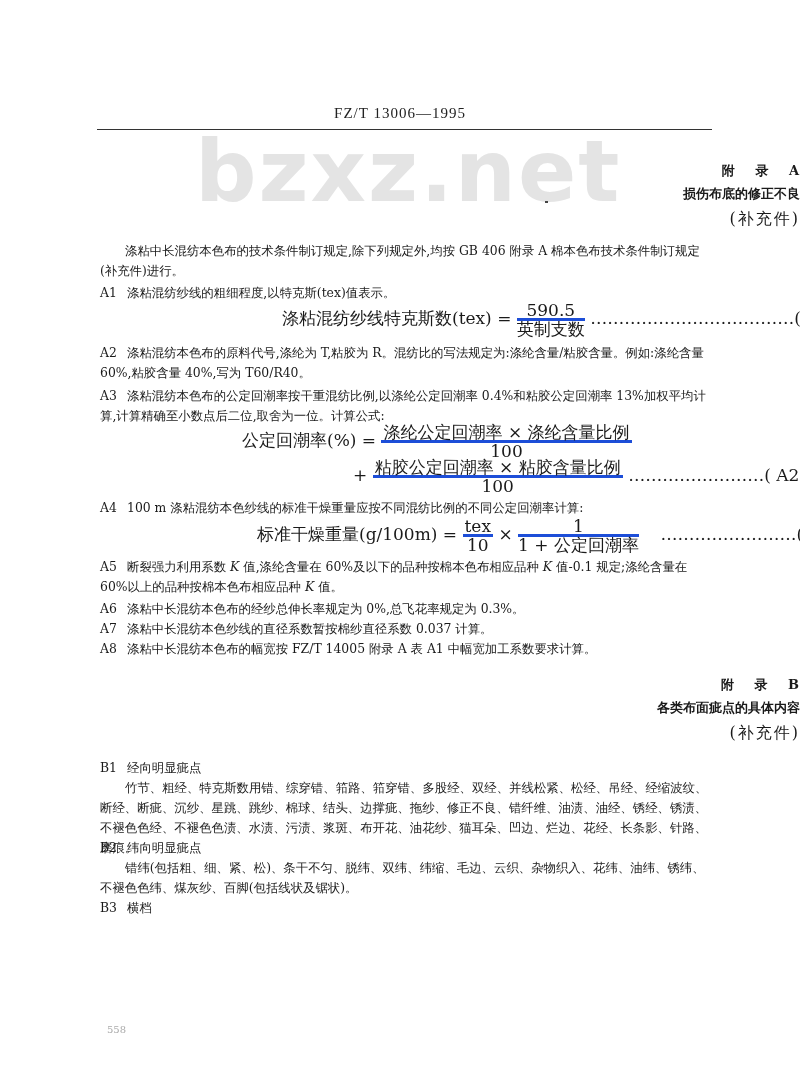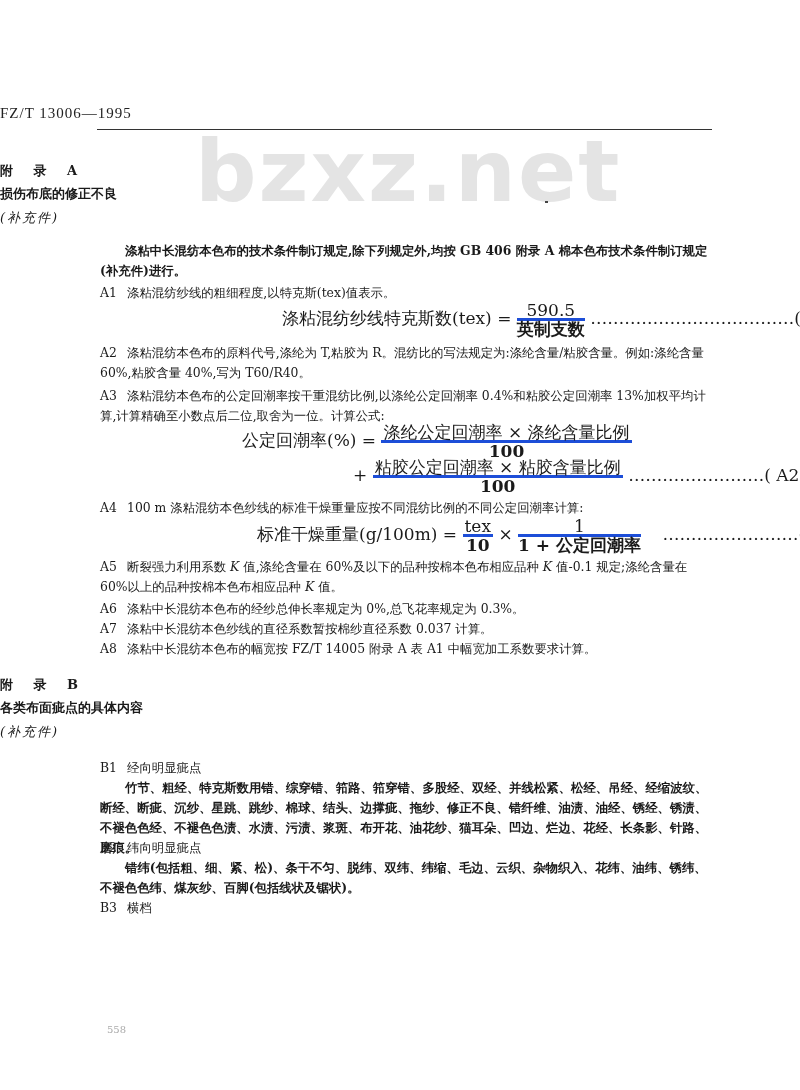--- a/index.html
+++ b/index.html
@@ -2,42 +2,42 @@
 <html><head>
 <meta charset="utf-8">
 <style>
   html, body { margin: 0; padding: 0; }
   body {
     width: 800px; height: 1090px; background: #ffffff; position: relative; overflow: hidden;
     font-family: "DejaVu Serif", "Liberation Serif", serif; color: #1a1a1a;
   }
   .abs { position: absolute; }
   .std-no {
-    left: 0; width: 800px; top: 105px; text-align: left;
+    left: 0; width: 800px; top: 105px; text-align: center;
     font-family: "Liberation Serif", "DejaVu Serif", serif; font-size: 15px; letter-spacing: 1px; color: #222;
   }
   .rule { left: 97px; width: 615px; top: 129px; height: 0; border-top: 1.5px solid #333; }
   .watermark {
     left: 195px; top: 128px; width: 380px; text-align: left;
     font-family: "DejaVu Sans", "Liberation Sans", sans-serif; font-weight: bold; font-size: 86px;
     color: #e4e4e4; letter-spacing: 2px; z-index: 0; line-height: 1;
   }
-  .center-block { left: 0; width: 800px; text-align: left; z-index: 1; }
+  .center-block { left: 0; width: 800px; text-align: right; z-index: 1; }
   .annex-label { font-size: 13px; font-weight: bold; word-spacing: 14px; letter-spacing: 1px; }
   .annex-title { font-size: 13px; font-weight: bold; margin-top: 5px; }
-  .annex-sub { font-size: 13px; margin-top: 6px; letter-spacing: 2px; font-style: italic; }
+  .annex-sub { font-size: 16px; margin-top: 6px; letter-spacing: 2px; }
   .para {
     left: 100px; width: 614px; font-size: 12.4px; line-height: 20px; z-index: 1;
   }
-  .indent { text-indent: 25px; font-weight: bold; }
+  .indent { text-indent: 25px; }
   .clause-no { font-weight: normal; display: inline-block; width: 27px; }
   .formula { z-index: 1; font-size: 17px; white-space: nowrap; }
   .frac { display: inline-block; vertical-align: middle; text-align: center; }
   .frac .num { display: block; border-bottom: 3px solid #1d4ed8; padding: 0 2px; line-height: 16px; }
-  .frac .den { display: block; line-height: 16px; font-weight: bold; }
+  .frac .den { display: block; line-height: 16px; }
   .dots { letter-spacing: 0; }
   .page-no { left: 107px; top: 1024px; font-size: 10px; color: #aaa; }
   .speck { width: 3px; height: 2px; background: #444; }
 </style>
 </head>
 <body>
 
 <div class="abs std-no">FZ/T 13006—1995</div>
 <div class="abs rule"></div>
 

